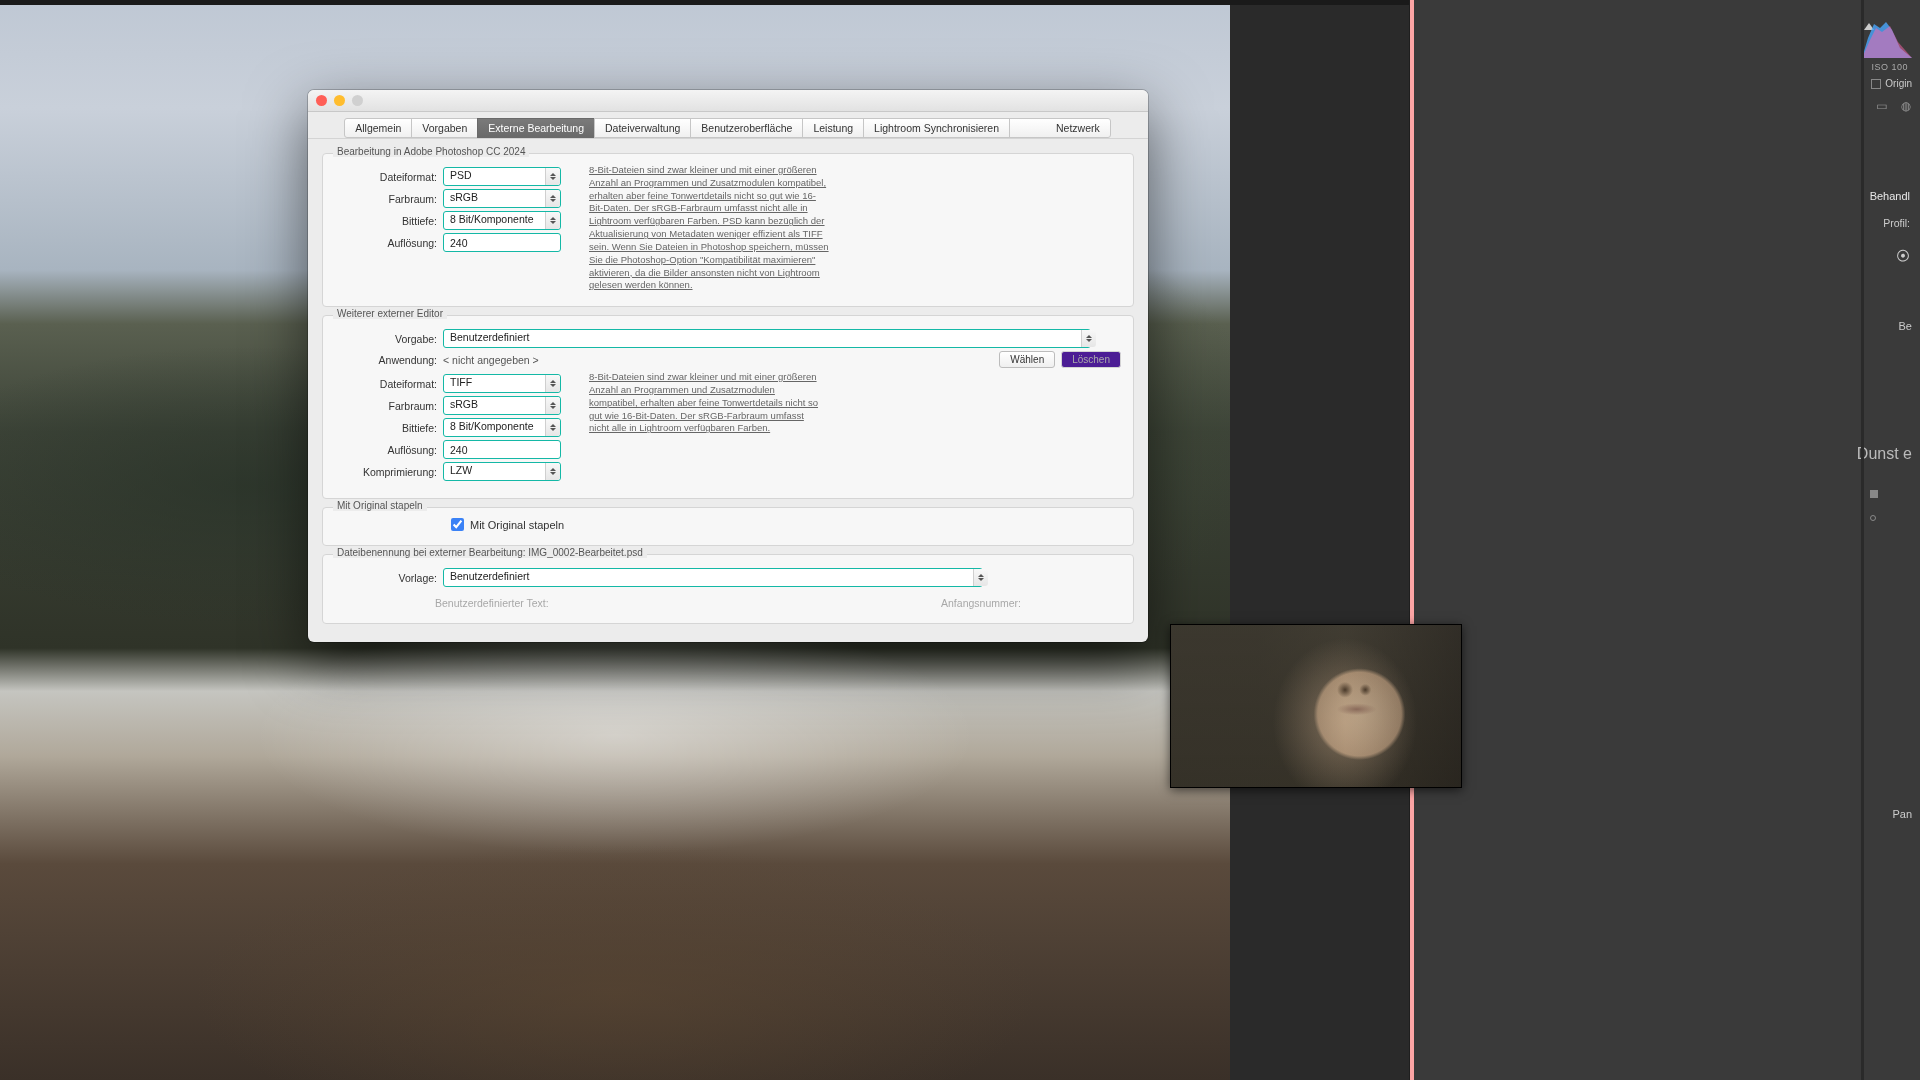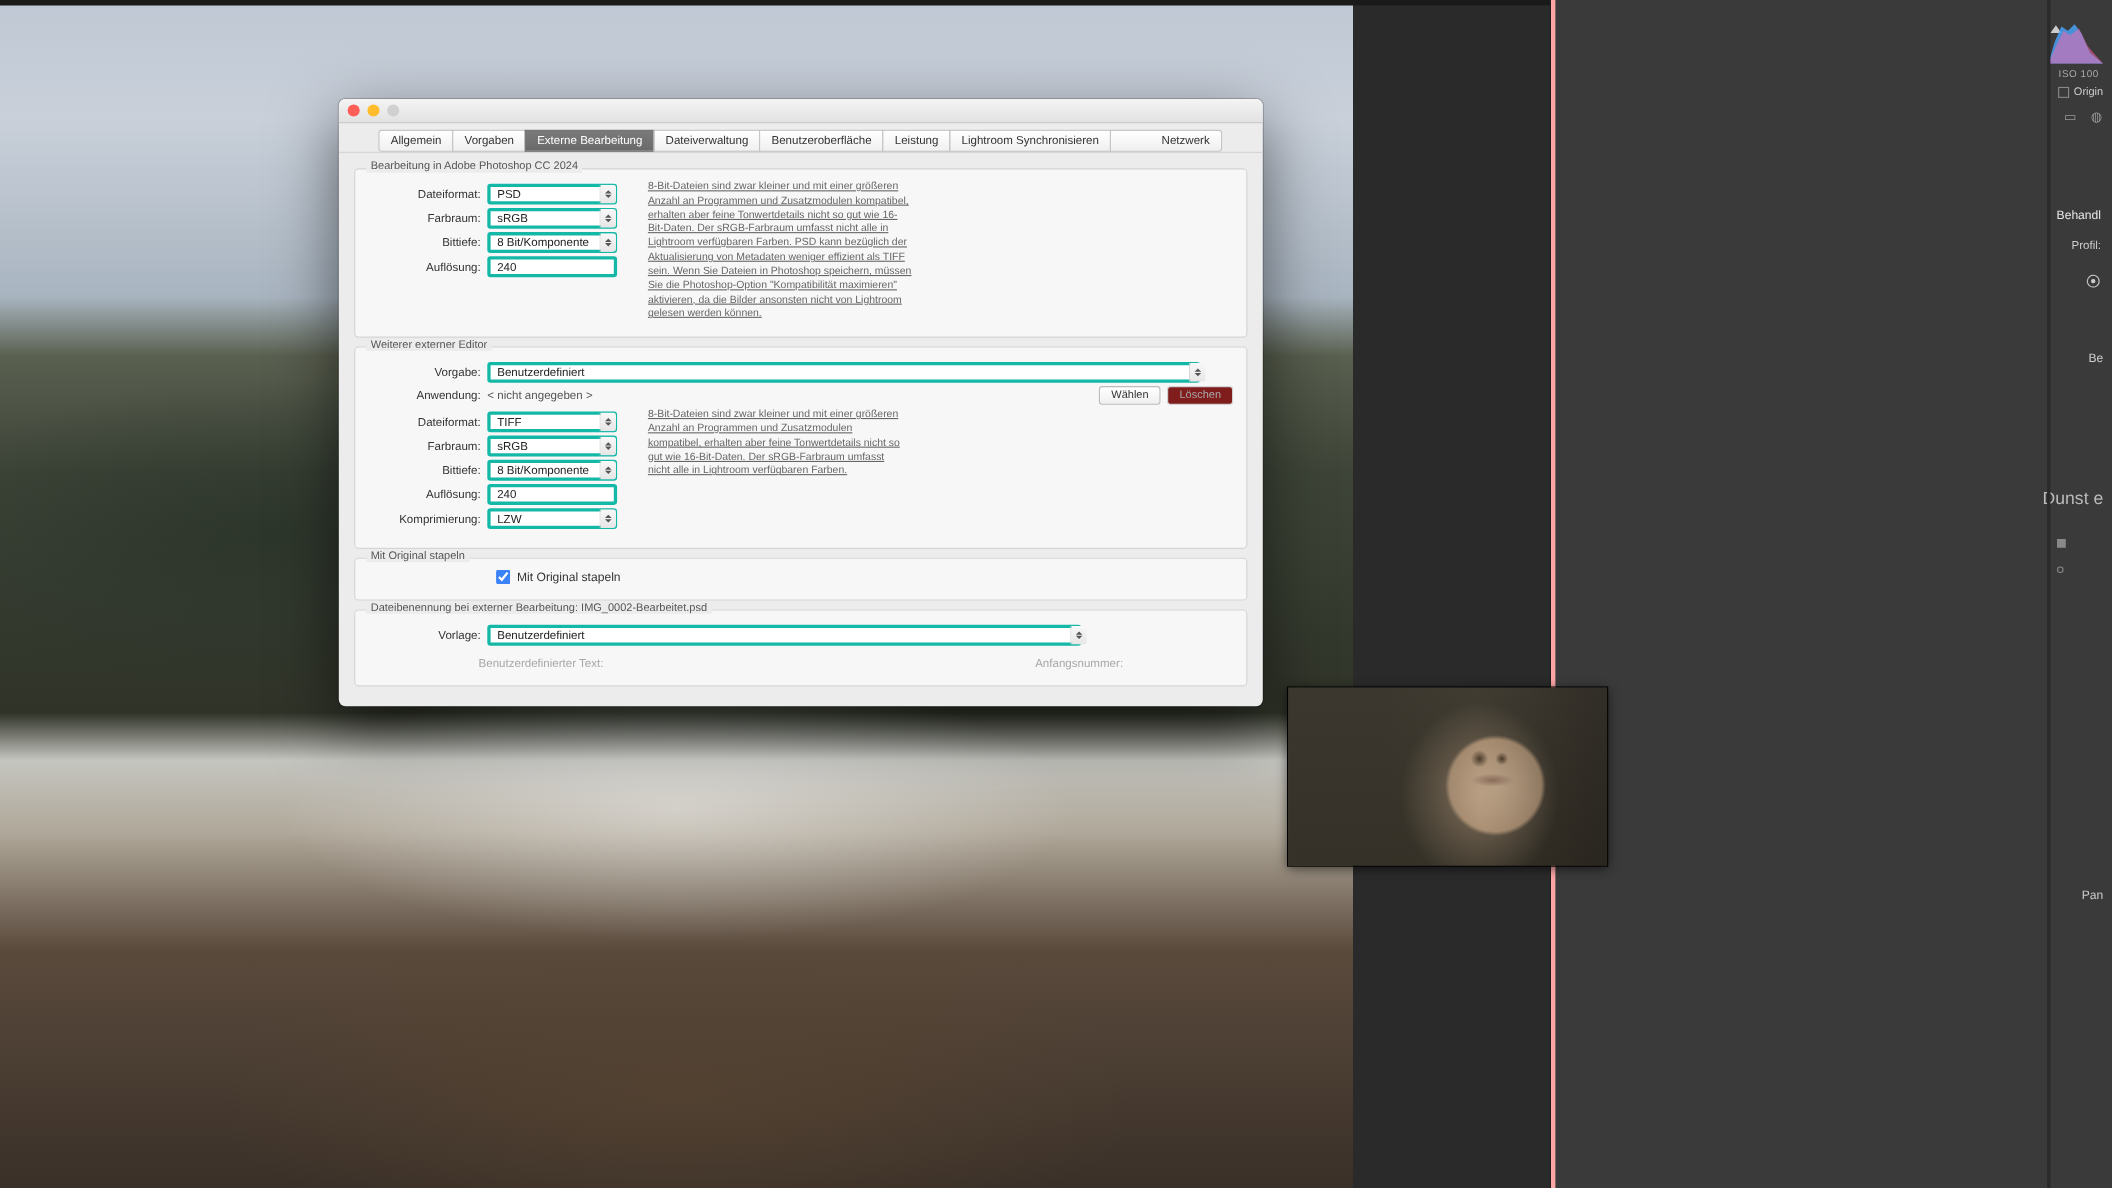--- a/index.html
+++ b/index.html
@@ -86,21 +86,21 @@
   }
   .section-title {
     position:absolute; top:-8px; left:10px; background:#ececec; padding:0 4px;
     font-size:10px; color:#555;
   }
 
   .row { display:flex; align-items:center; margin:3px 0; }
   .row .lbl { width:108px; text-align:right; font-size:10.5px; color:#333; padding-right:6px;}
   .sel, .inp {
     width:118px; height:19px; font-size:10.5px; color:#222;
-    background:#fff; border:3px solid #14b8a6; border-radius:3px;
+    background:#fff; border:1px solid #14b8a6; border-radius:3px;
     padding:1px 18px 1px 6px; position:relative;
   }
   .sel-wrap { position:relative; display:inline-block; }
   .sel-wrap .arrows {
     position:absolute; right:1px; top:1px; bottom:1px; width:15px;
     background:linear-gradient(#f8f8f8,#e6e6e6); border-left:1px solid #cfcfcf;
     border-radius:0 3px 3px 0; display:flex; flex-direction:column; align-items:center; justify-content:center;
   }
   .arrows::before{content:"";width:0;height:0;border-left:3px solid transparent;border-right:3px solid transparent;border-bottom:3px solid #555;margin-bottom:1px;}
   .arrows::after{content:"";width:0;height:0;border-left:3px solid transparent;border-right:3px solid transparent;border-top:3px solid #555;}
@@ -109,21 +109,21 @@
   .desc { font-size:9.5px; color:#666; line-height:1.35; max-width:240px; margin-left:28px;text-decoration:underline; }
   .cols { display:flex; align-items:flex-start; }
 
   .wide-sel { width:648px !important; }
   .template-sel { width:540px !important; }
 
   .small-btn {
     font-size:10px; padding:2px 10px; border:1px solid #bcbcbc; border-radius:3px;
     background:linear-gradient(#ffffff,#efefef); color:#333;
   }
-  .small-btn.disabled { color:#aaa; border-color:#d4d4d4; background:#7f1d1d; }
+  .small-btn.disabled { color:#aaa; border-color:#d4d4d4; background:#4c1d95; }
 
   .chk { display:flex; align-items:center; gap:6px; font-size:11px; color:#333; margin-left:116px; }
   .chk input { accent-color:#3b82f6; width:13px; height:13px; }
 
   .muted-row { display:flex; justify-content:space-between; margin:10px 100px 0; font-size:10.5px; color:#a8a8a8; }
 
   
   .webcam {
     position:absolute; right:458px; bottom:292px; width:292px; height:164px;
     background:

